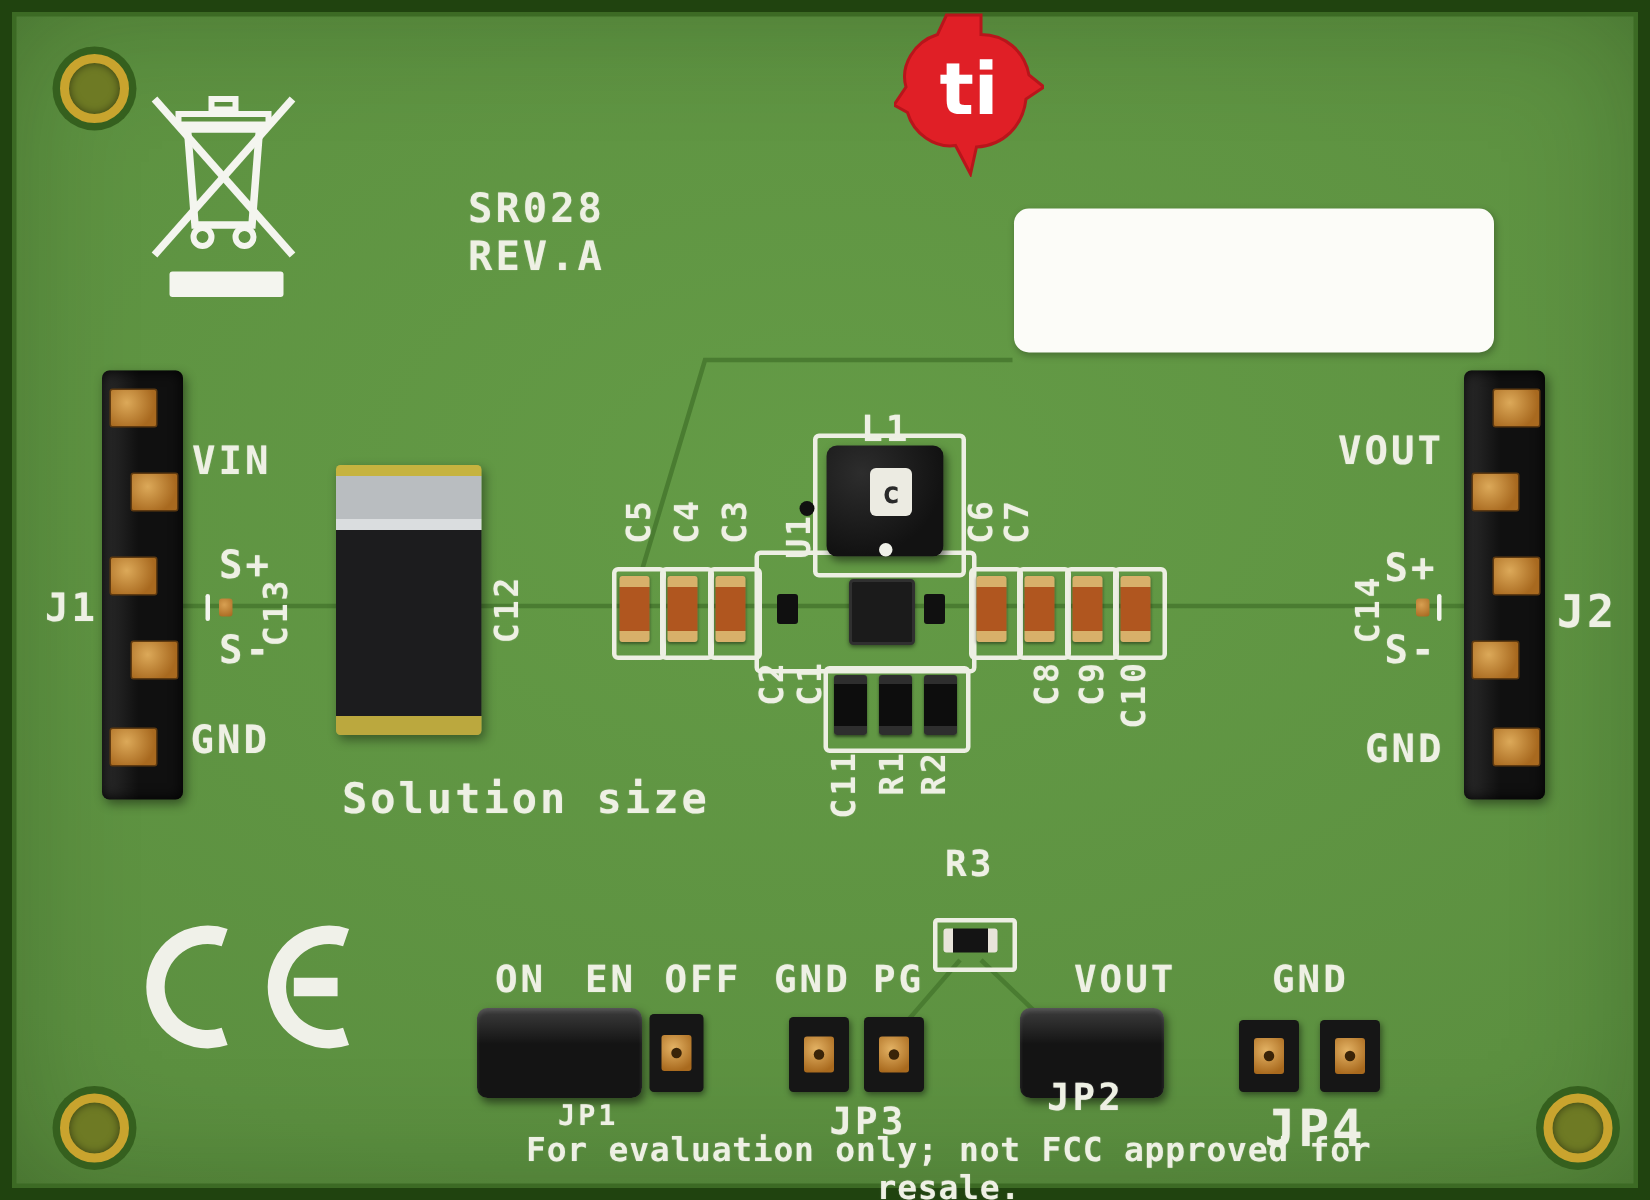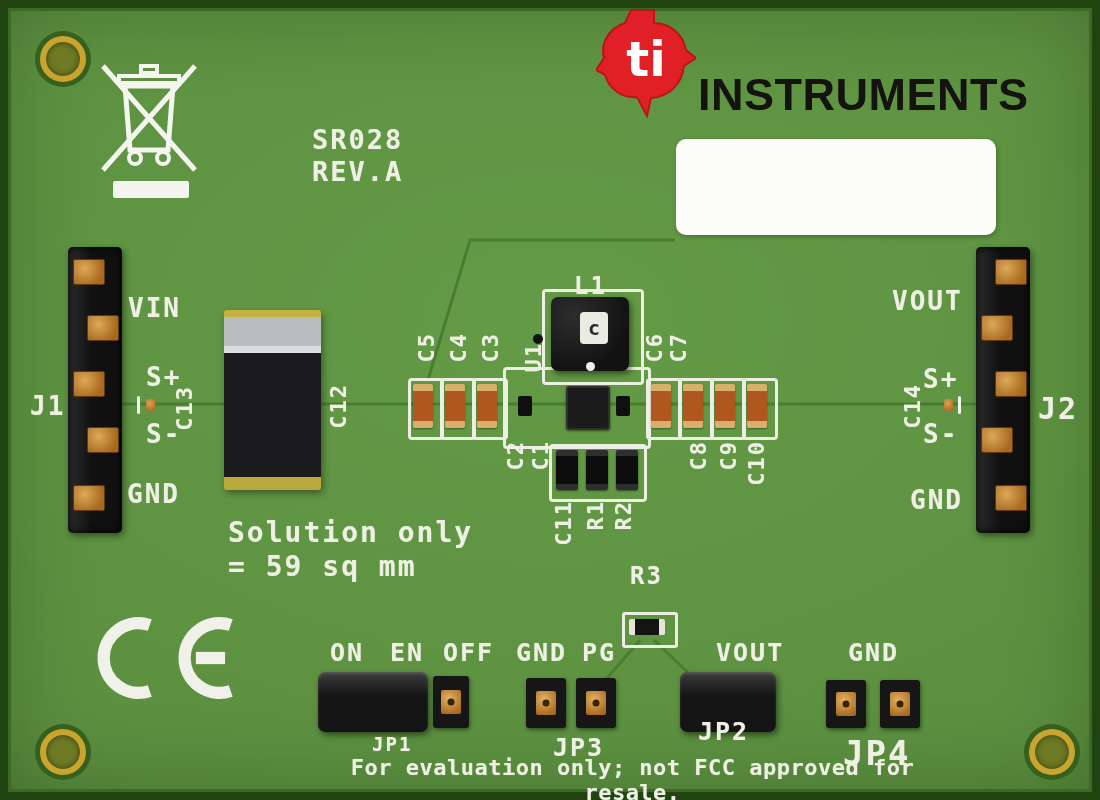--- a/index.html
+++ b/index.html
@@ -74,21 +74,20 @@
   </svg>
   <div class="whitebar" style="left:113px;top:181px;width:76px;height:17px;"></div>
 
   <div class="silk" style="left:312px;top:124px;font-size:27px;">SR028</div>
   <div class="silk" style="left:312px;top:156px;font-size:27px;">REV.A</div>
 
   <svg class="abs" style="left:596px;top:8px;" width="100" height="110" viewBox="0 0 100 110">
     <path d="M35 2 H58 V15 C74 15 87 26 90 42 L100 50 L88 58 C86 76 73 89 55 90 L51 108 L41 89 C27 91 13 81 9 67 L0 62 L8 50 C4 36 13 20 29 15 Z" fill="#e01f26" stroke="#b8151b" stroke-width="2"></path>
     <text x="50" y="68" text-anchor="middle" fill="#ffffff" font-family="DejaVu Sans, sans-serif" font-weight="bold" font-size="48">ti</text>
   </svg>
-  <div class="ti-word" style="left:698px;top:72px;font-size:45px;letter-spacing:0.5px;">INSTRUMENTS</div>
 
   <div class="whitelabel" style="left:676px;top:139px;width:320px;height:96px;"></div>
 
   <div class="conn" style="left:68px;top:247px;">
     <div class="cpin" style="left:5px;top:12px;"></div>
     <div class="cpin" style="left:19px;top:68px;"></div>
     <div class="cpin" style="left:5px;top:124px;"></div>
     <div class="cpin" style="left:19px;top:180px;"></div>
     <div class="cpin" style="left:5px;top:238px;"></div>
   </div>
@@ -168,22 +167,21 @@
   <div class="silk" style="left:910px;top:485px;font-size:26px;">GND</div>
   <div class="conn" style="left:976px;top:247px;">
     <div class="cpin" style="left:19px;top:12px;"></div>
     <div class="cpin" style="left:5px;top:68px;"></div>
     <div class="cpin" style="left:19px;top:124px;"></div>
     <div class="cpin" style="left:5px;top:180px;"></div>
     <div class="cpin" style="left:19px;top:238px;"></div>
   </div>
   <div class="silk" style="left:1038px;top:391px;font-size:30px;">J2</div>
 
-  <div class="silk" style="left:228px;top:516px;font-size:28px;">Solution only</div>
-  <div class="silk" style="left:228px;top:550px;font-size:28px;">= 59 sq mm</div>
+  <div class="silk" style="left:228px;top:516px;font-size:28px;">Solution size</div>
 
   <svg class="abs" style="left:82px;top:608px;" width="160" height="100" viewBox="0 0 170 100" aria-label="CE">
     <path d="M 72 15 A 37 37 0 1 0 72 85" fill="none" stroke="#f0f1e9" stroke-width="13" stroke-linecap="butt"></path>
     <path d="M 158 15 A 37 37 0 1 0 158 85" fill="none" stroke="#f0f1e9" stroke-width="13" stroke-linecap="butt"></path>
     <line x1="121" y1="50" x2="152" y2="50" stroke="#f0f1e9" stroke-width="13"></line>
   </svg>
 
   <div class="silk" style="left:630px;top:562px;font-size:24px;">R3</div>
   <div class="rmark" style="left:622px;top:612px;">
     <div class="rbody"></div>

